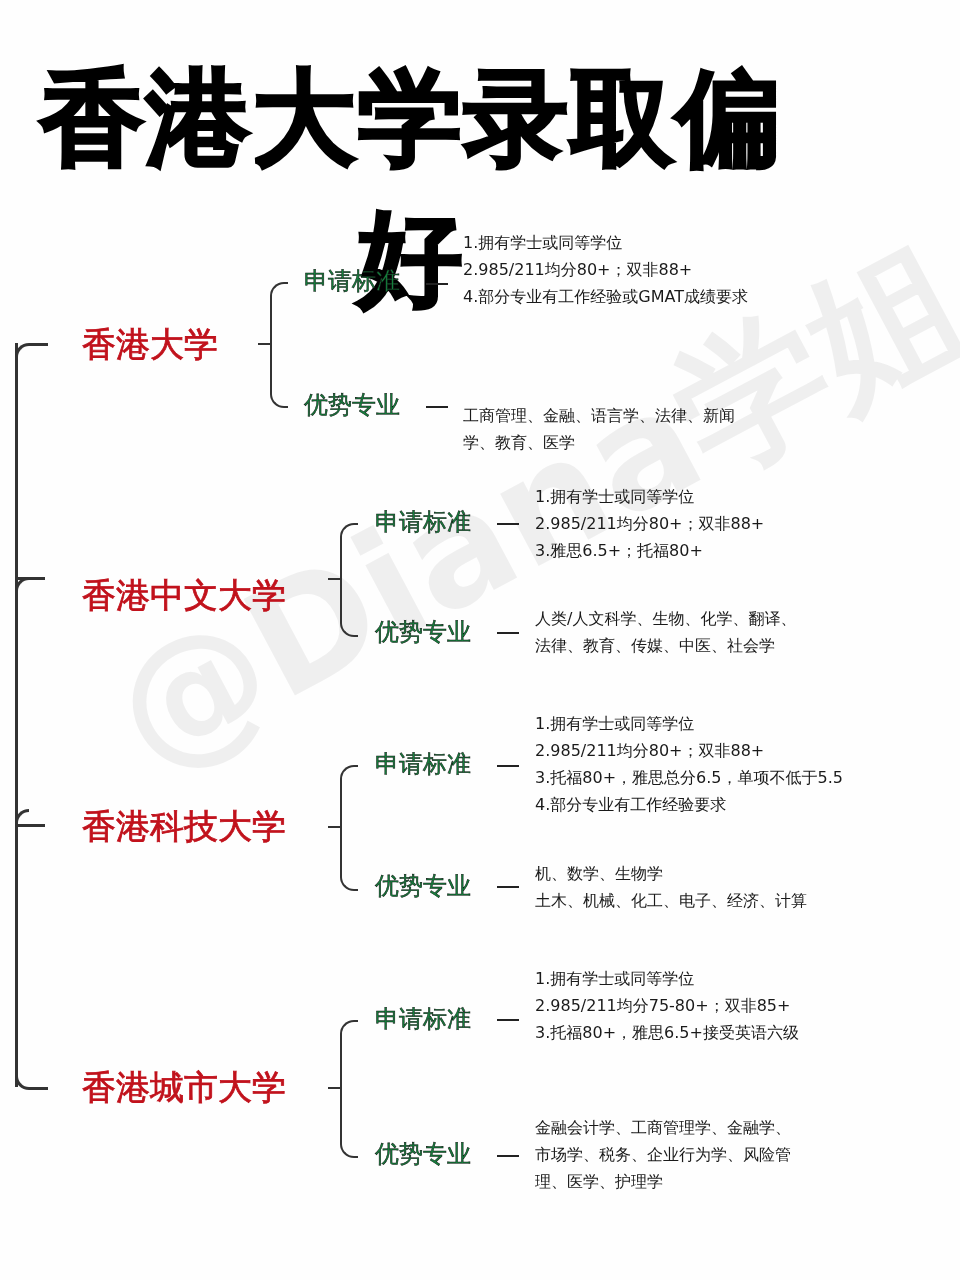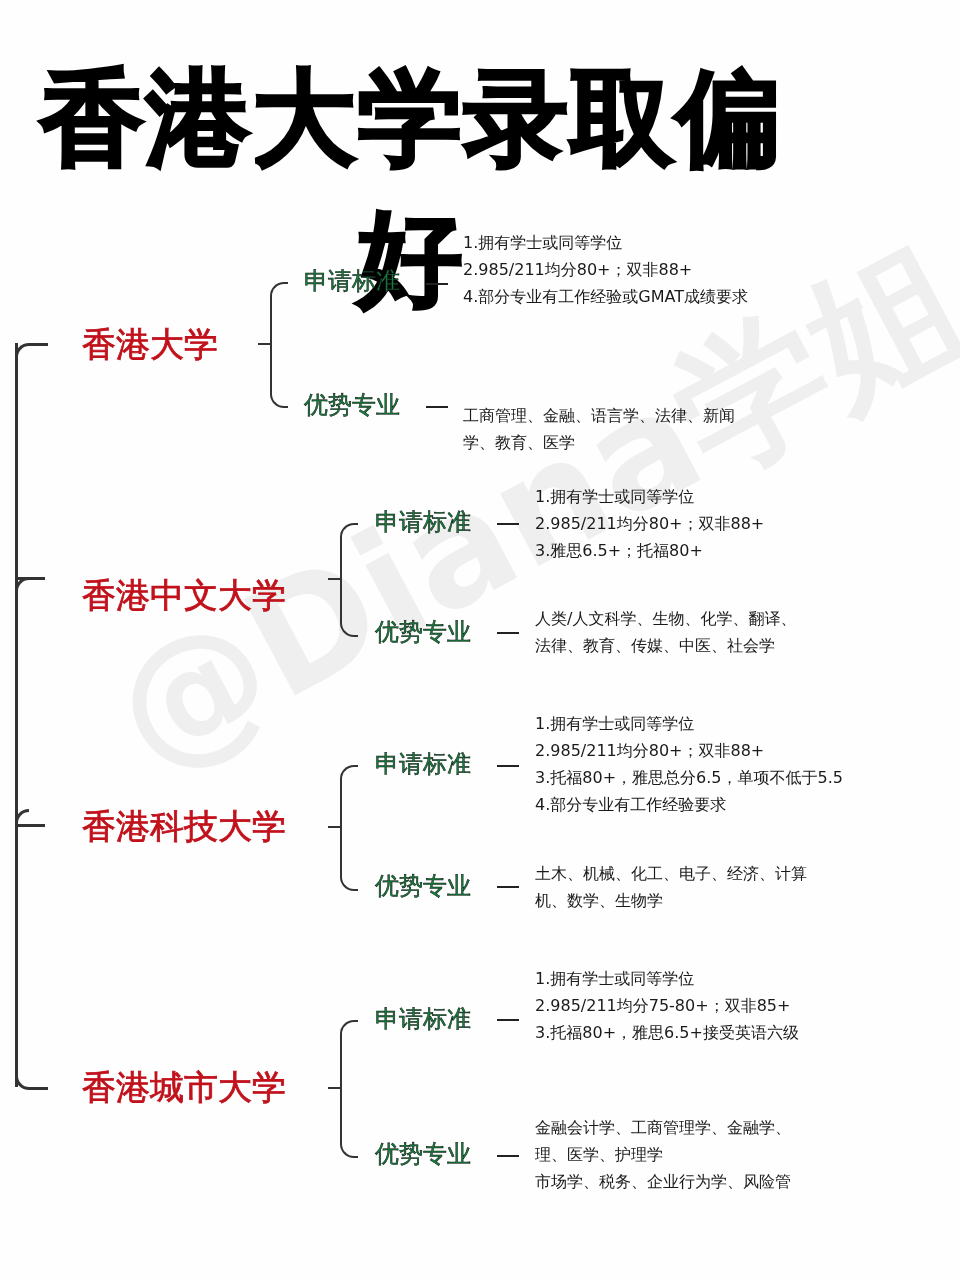--- a/index.html
+++ b/index.html
@@ -121,38 +121,38 @@
   <div class="detail" style="left:535px; top:710px;">
     <div>1.拥有学士或同等学位</div>
     <div>2.985/211均分80+；双非88+</div>
     <div>3.托福80+，雅思总分6.5，单项不低于5.5</div>
     <div>4.部分专业有工作经验要求</div>
   </div>
 
   <div class="label" style="left:375px; top:871px;">优势专业</div>
   <div class="dash" style="left:497px; top:886px;"></div>
   <div class="detail" style="left:535px; top:860px;">
+    <div>机、数学、生物学</div>
     <div>土木、机械、化工、电子、经济、计算</div>
-    <div>机、数学、生物学</div>
   </div>
 </div>
 
 <div>
   <div class="uni" style="top:1067px;">香港城市大学</div>
   <div class="connector" style="left:328px; top:1087px;"></div>
   <div class="bracket" style="left:340px; top:1020px; height:134px;"></div>
 
   <div class="label" style="left:375px; top:1004px;">申请标准</div>
   <div class="dash" style="left:497px; top:1019px;"></div>
   <div class="detail" style="left:535px; top:965px;">
     <div>1.拥有学士或同等学位</div>
     <div>2.985/211均分75-80+；双非85+</div>
     <div>3.托福80+，雅思6.5+接受英语六级</div>
   </div>
 
   <div class="label" style="left:375px; top:1139px;">优势专业</div>
   <div class="dash" style="left:497px; top:1155px;"></div>
   <div class="detail" style="left:535px; top:1114px;">
     <div>金融会计学、工商管理学、金融学、</div>
+    <div>市场学、税务、企业行为学、风险管</div>
     <div>理、医学、护理学</div>
-    <div>市场学、税务、企业行为学、风险管</div>
   </div>
 </div>
 
 </body></html>

